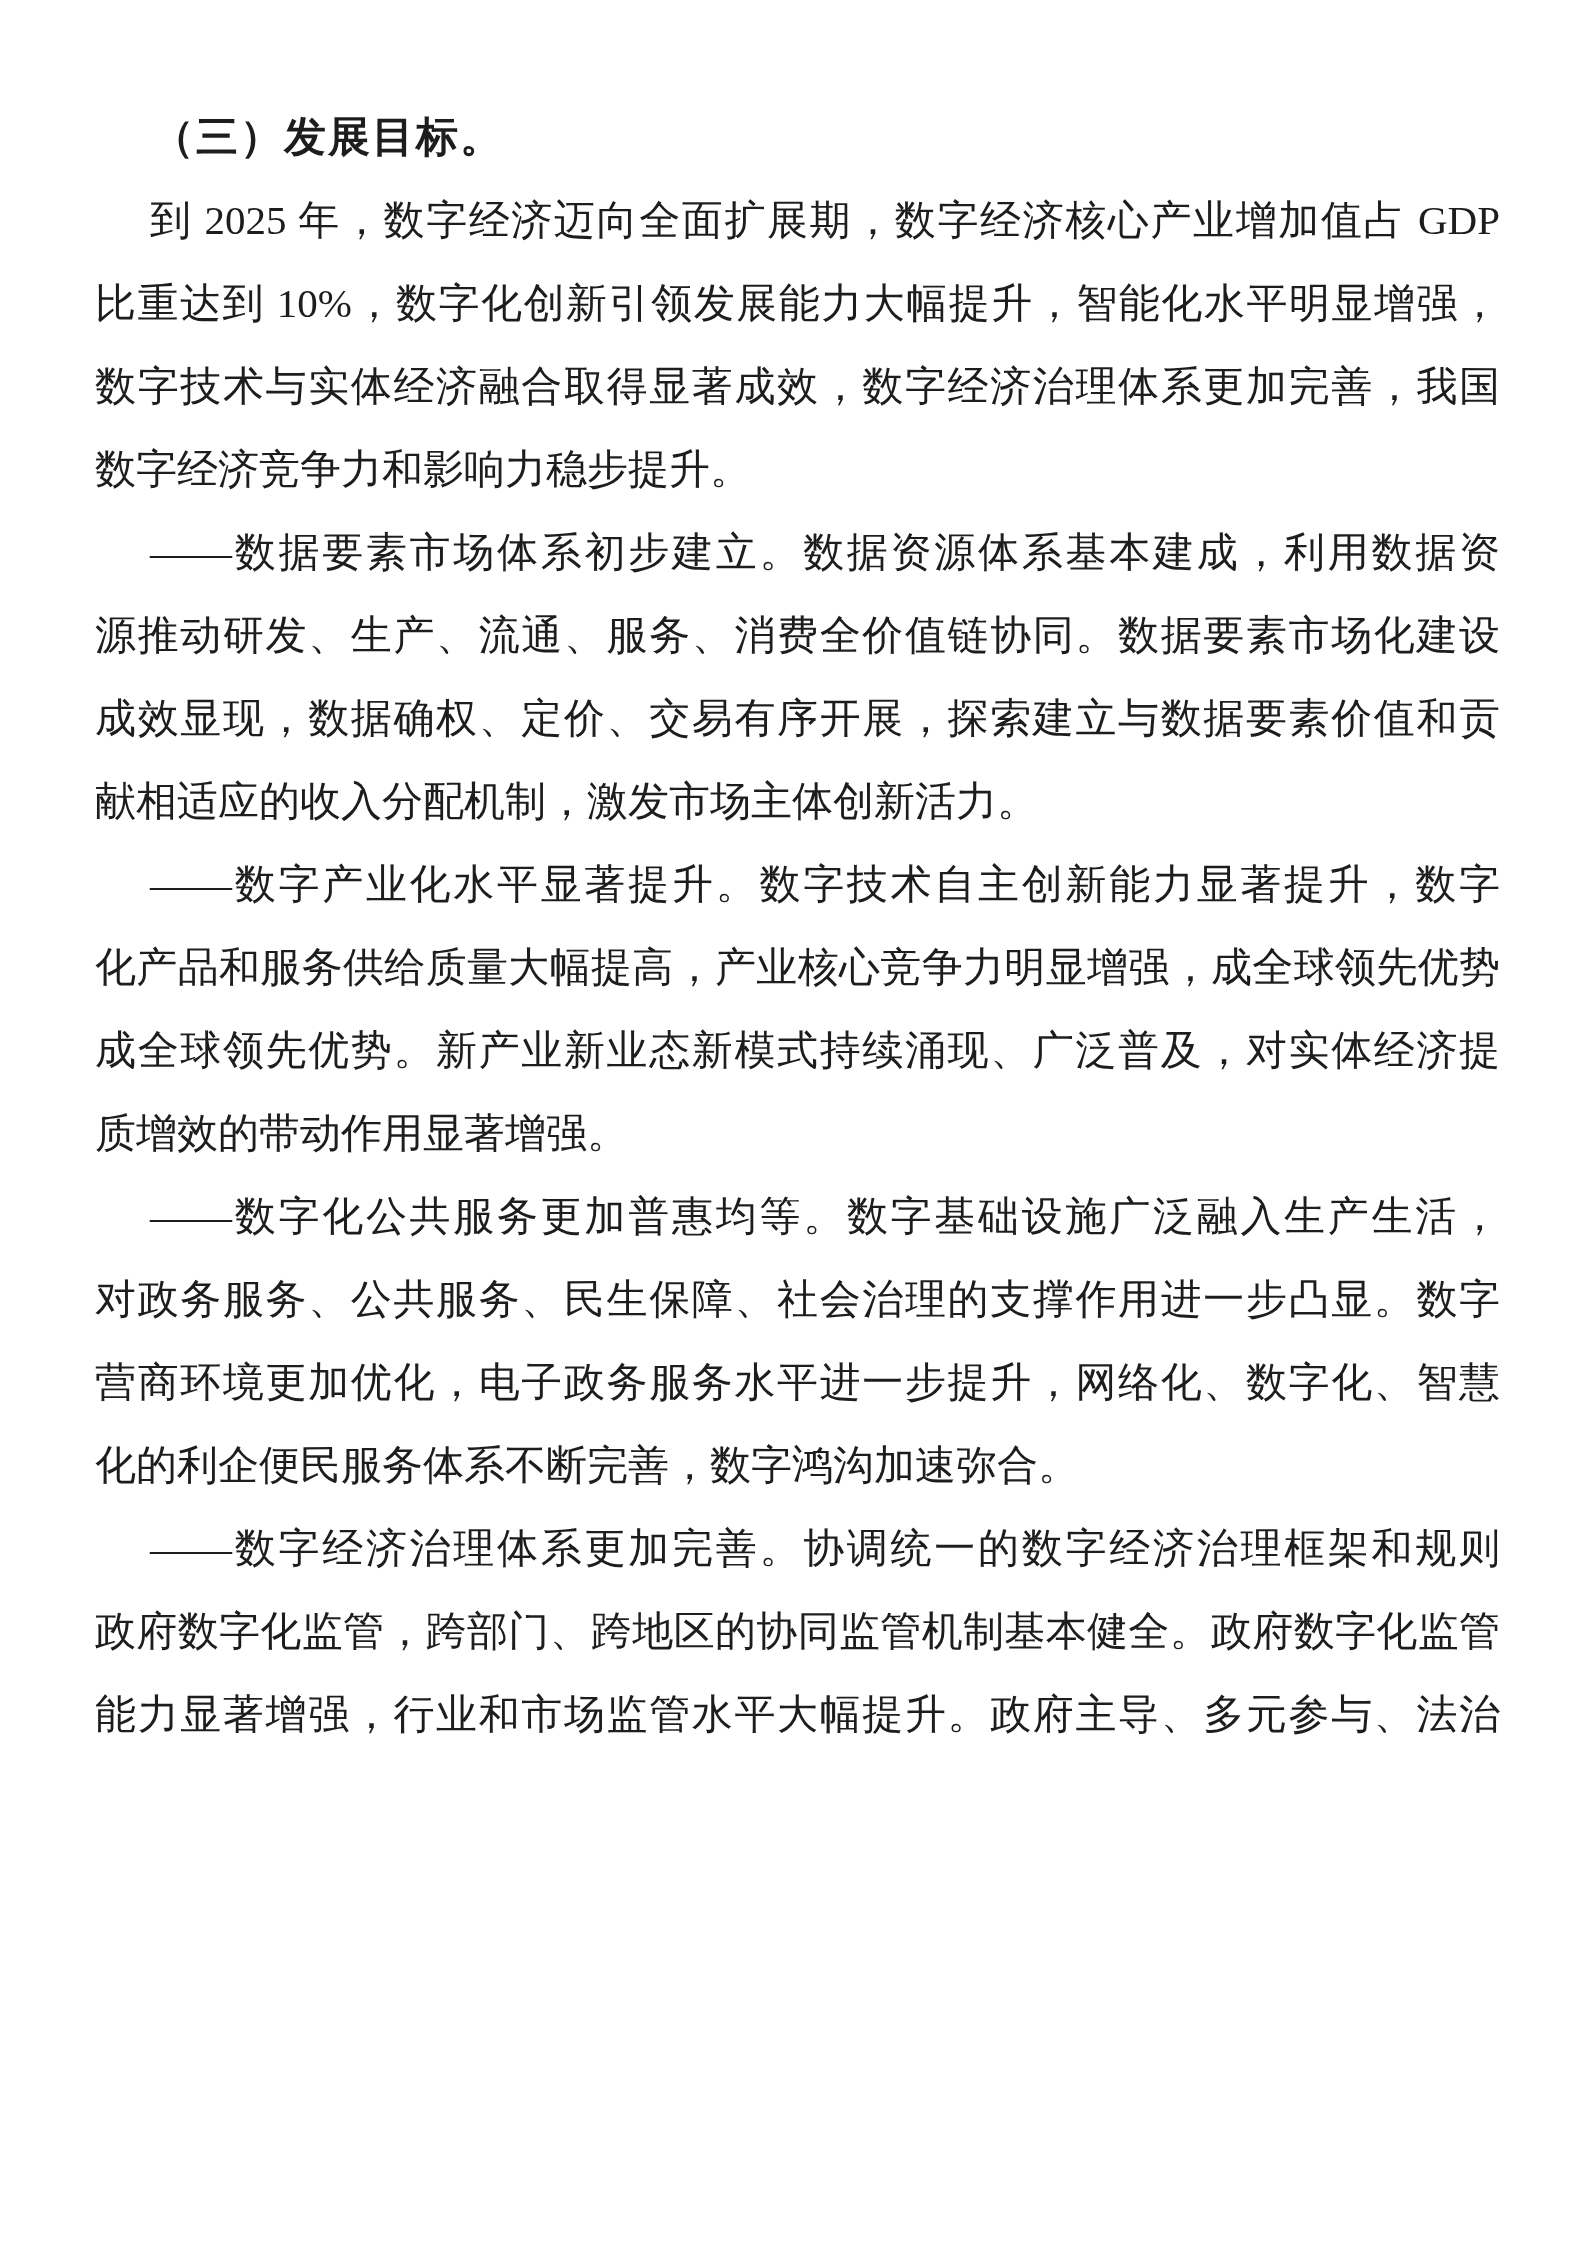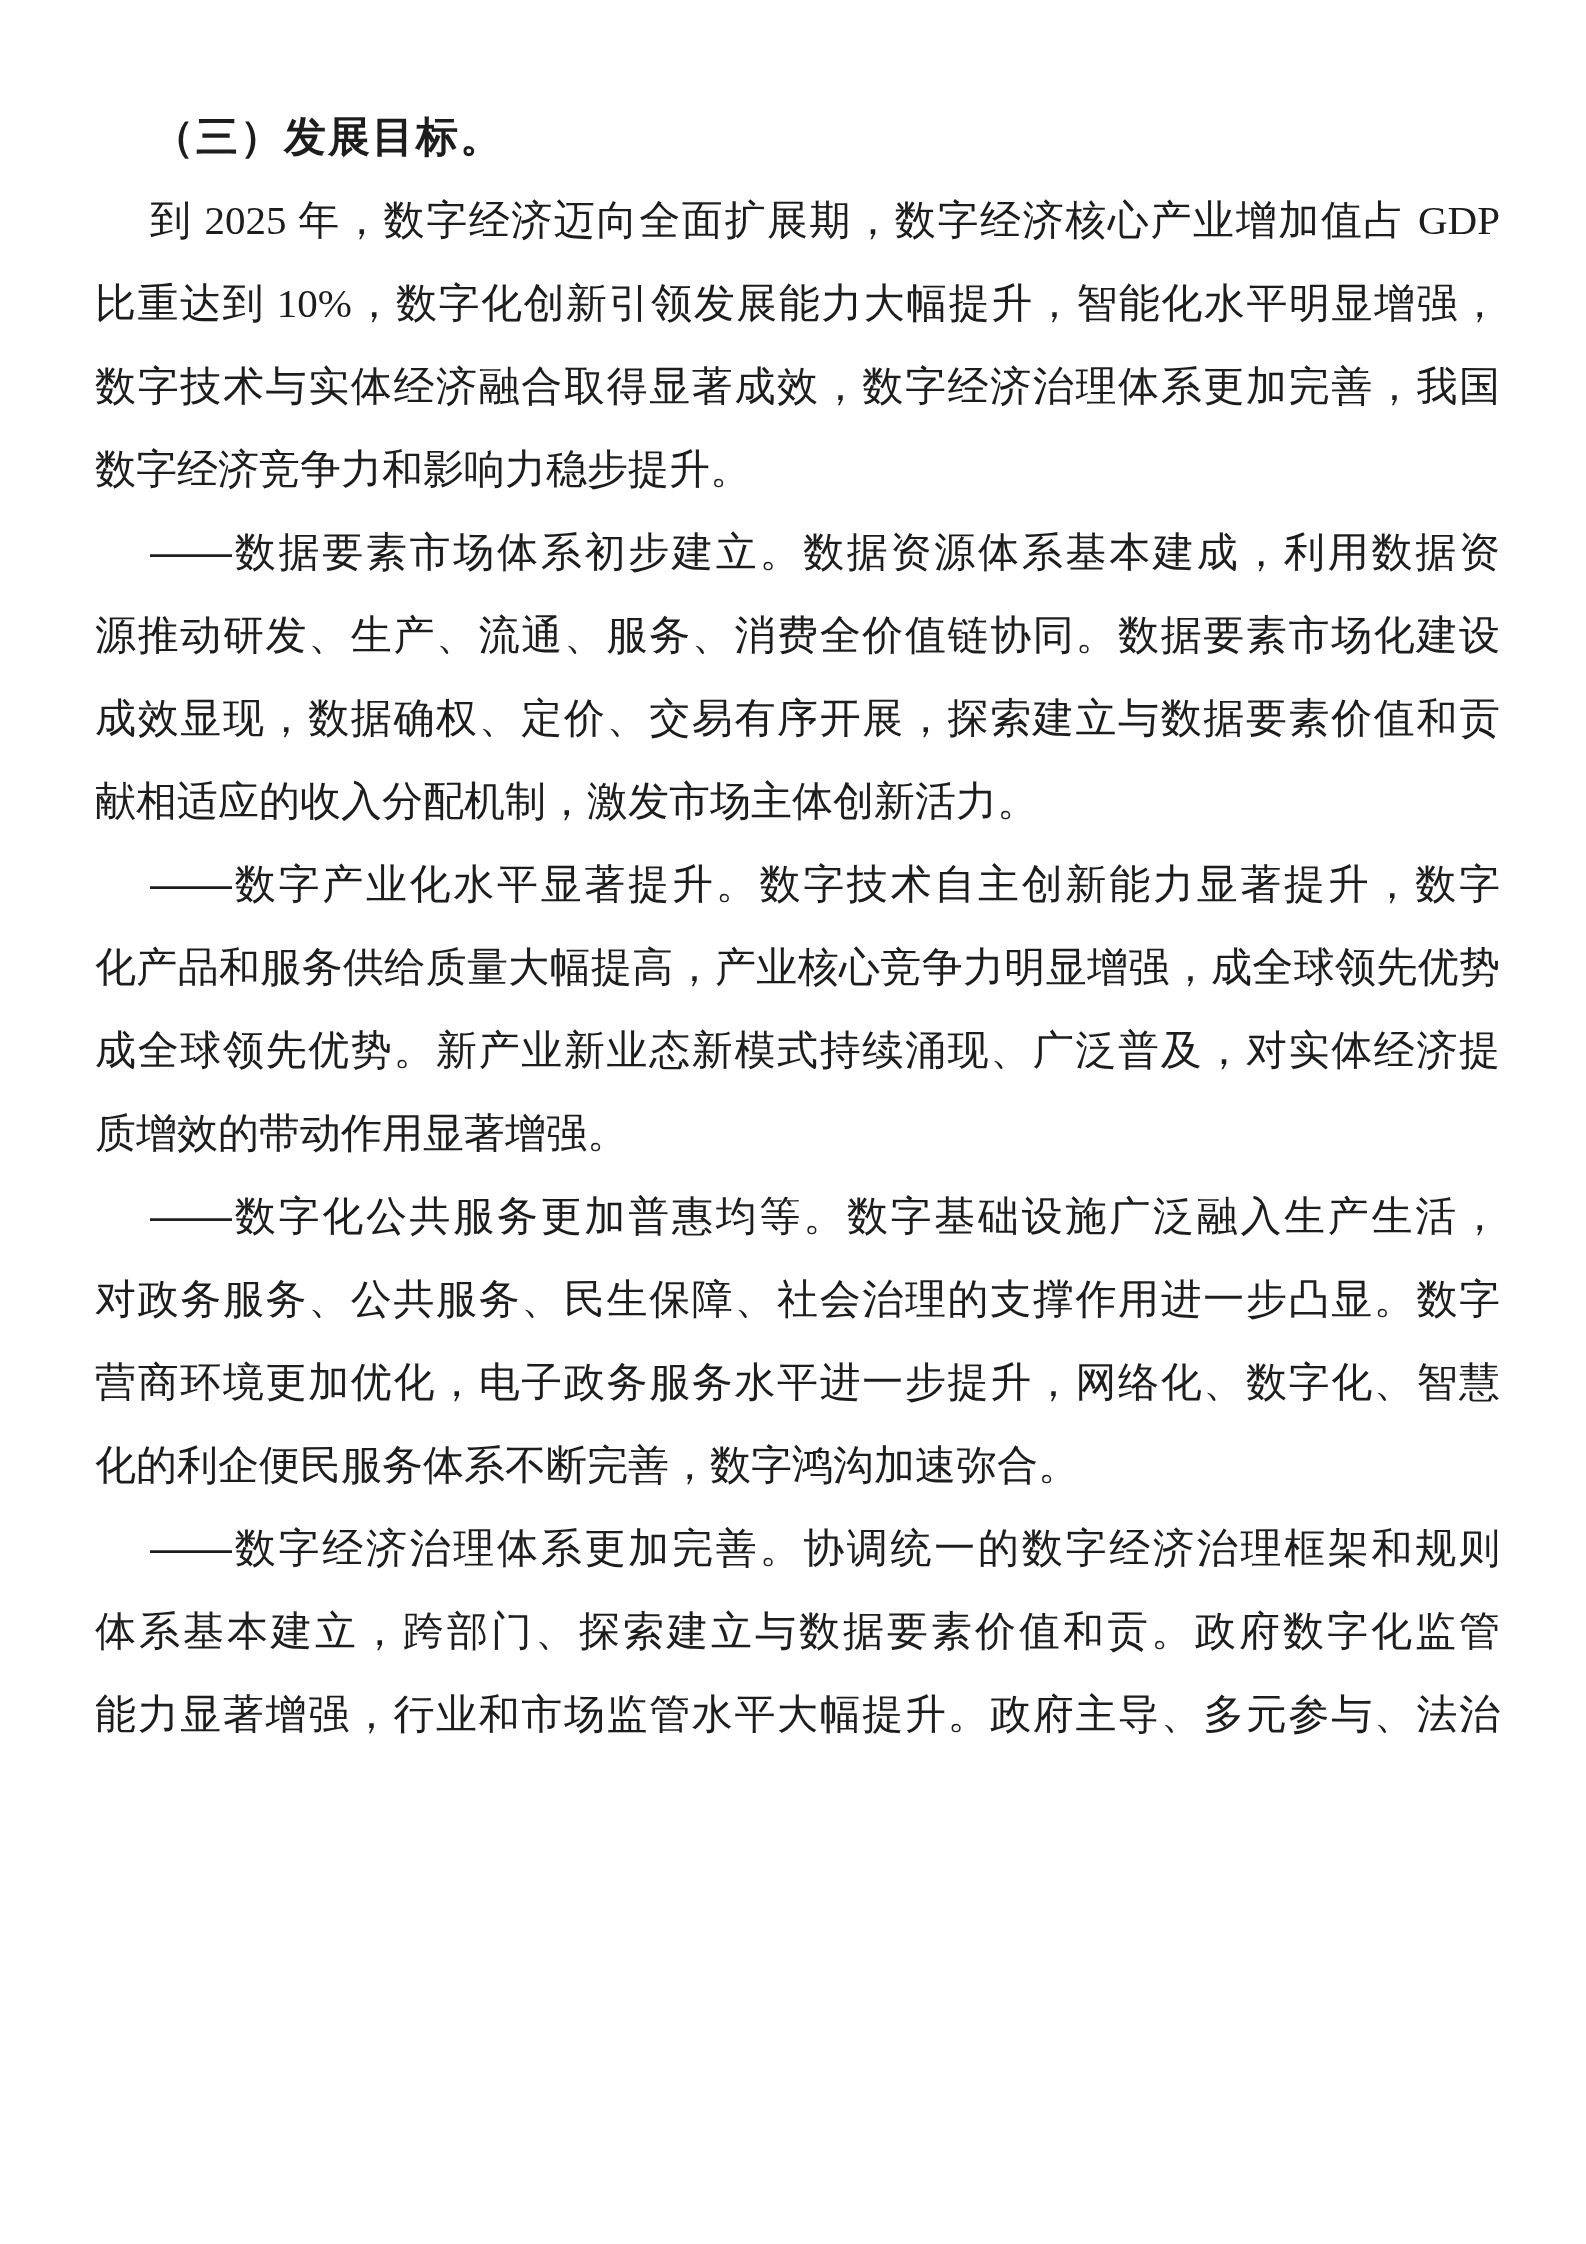--- a/index.html
+++ b/index.html
@@ -30,21 +30,21 @@
   .ln.first { padding-left: 55px; }
   .heading {
     font-size: 42px;
     line-height: 83px;
     height: 83px;
     padding-left: 57px;
     font-weight: 700;
     letter-spacing: 2px;
   }
   
-  .kai  { font-family: Liberation Sans, sans-serif; margin-top: 40px; }
+  .kai  { font-family: Liberation Serif, serif; margin-top: 40px; }
   .song { font-family: "Liberation Serif", serif; }
 </style>
 </head>
 <body>
 
 <div class="doc">
   <div class="ln heading">（三）发展目标。</div>
   <div>
       <div class="para">
         <div class="ln first fill"><span class="song">到 2025 年，数字经济迈向全面扩展期，数字经济核心产业增加值占 GDP</span></div>
@@ -65,17 +65,17 @@
         <div class="ln end"><span class="song">质增效的带动作用显著增强。</span></div>
       </div>
       <div class="para">
         <div class="ln first fill"><span class="kai">——数字化公共服务更加普惠均等。</span><span class="song">数字基础设施广泛融入生产生活，</span></div>
         <div class="ln fill"><span class="song">对政务服务、公共服务、民生保障、社会治理的支撑作用进一步凸显。数字</span></div>
         <div class="ln fill"><span class="song">营商环境更加优化，电子政务服务水平进一步提升，网络化、数字化、智慧</span></div>
         <div class="ln end"><span class="song">化的利企便民服务体系不断完善，数字鸿沟加速弥合。</span></div>
       </div>
       <div class="para">
         <div class="ln first fill"><span class="kai">——数字经济治理体系更加完善。</span><span class="song">协调统一的数字经济治理框架和规则</span></div>
-        <div class="ln fill"><span class="song">体系基本建立，跨部门、探索建立与数据要素价值和贡。政府数字化监管</span></div>
+        <div class="ln fill"><span class="song">政府数字化监管，跨部门、跨地区的协同监管机制基本健全。政府数字化监管</span></div>
         <div class="ln fill"><span class="song">能力显著增强，行业和市场监管水平大幅提升。政府主导、多元参与、法治</span></div>
       </div>
     </div>
 </div>
 
 </body></html>

